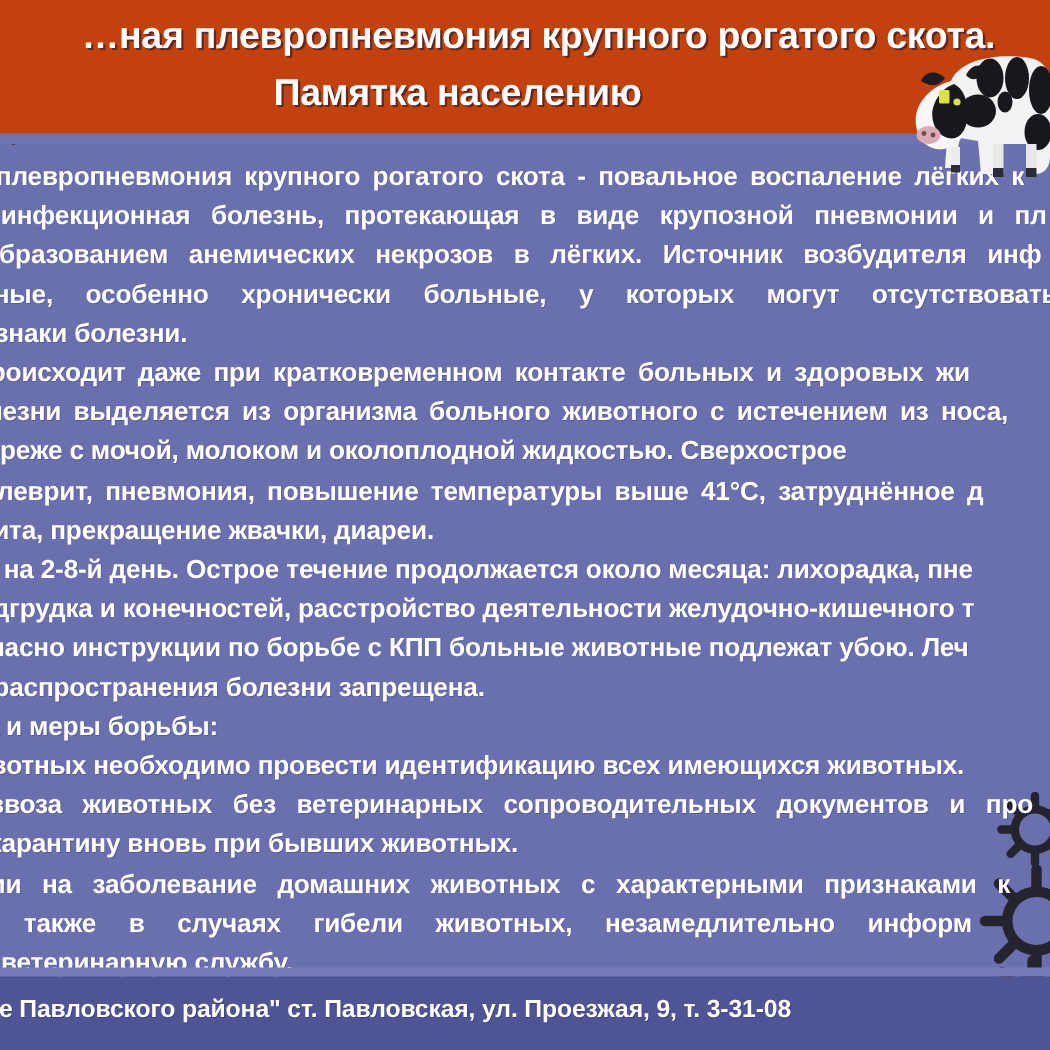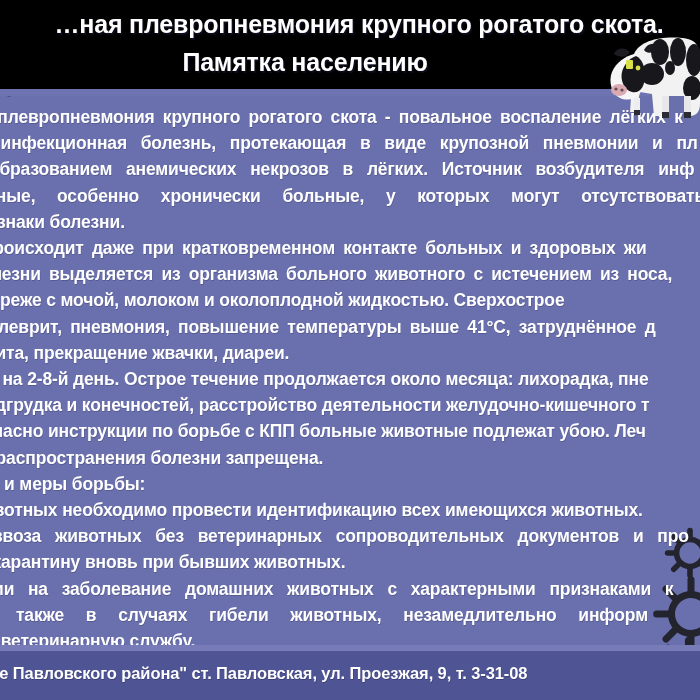--- a/index.html
+++ b/index.html
@@ -18,21 +18,21 @@
     -webkit-font-smoothing: antialiased;
   }
 
   
   .header-band {
     position: absolute;
     left: 0;
     top: 0;
     width: 700px;
     height: 96px;
-    background: #000000;
+    background: #c2410c;
     overflow: hidden;
     z-index: 5;
   }
   .header-band::after {
     content: "";
     position: absolute;
     left: 0;
     bottom: 0;
     width: 100%;
     height: 7px;

